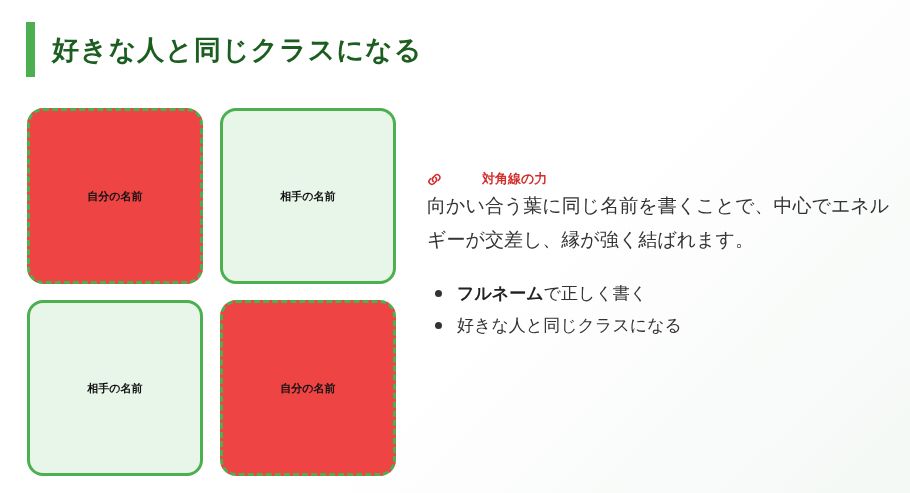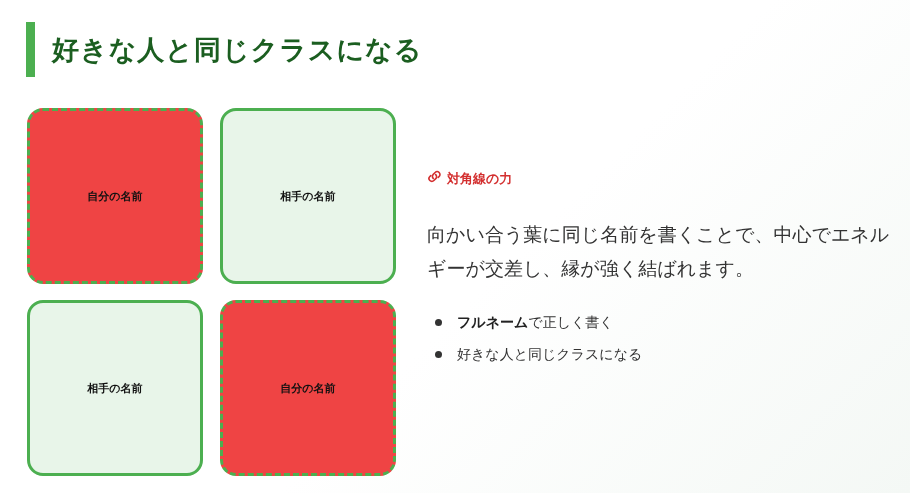--- a/index.html
+++ b/index.html
@@ -11,25 +11,25 @@
   .title-wrap { position:absolute; left:26px; top:22px; height:55px; display:flex; align-items:center; }
   .accent-bar { width:9px; height:55px; background:#4caf50; }
   .title { margin-left:17px; font-size:27px; font-weight:bold; color:#1b5e20; letter-spacing:1px; white-space:nowrap; }
 
   .grid { position:absolute; left:27px; top:108px; display:grid; grid-template-columns:176px 176px; grid-template-rows:176px 176px; column-gap:17px; row-gap:16px; }
   .box { box-sizing:border-box; border-radius:16px; display:flex; align-items:center; justify-content:center; font-size:11px; font-weight:bold; color:#111; }
   .box.self { border:3px dashed #4caf50; background:#ef4444; }
   .box.partner { border:3px solid #4caf50; background:#e8f5e9;align-items:center; }
 
   .right { position:absolute; left:427px; top:170px; width:470px; }
-  .tag { display:flex; color:#d32f2f; font-size:13px; font-weight:bold; }
+  .tag { display:flex; align-items:center; color:#d32f2f; font-size:13px; font-weight:bold;gap:35px; }
   .tag svg { margin-right:5px; }
-  .desc { margin-top:29px; font-size:19px; line-height:34px; color:#333; }
+  .desc { font-size:19px; line-height:34px; color:#333; }
   .bullets { list-style:none; margin:21px 0 0 0; padding:0; }
-  .bullets li { position:relative; padding-left:30px; font-size:14px; line-height:32px; color:#333; }
+  .bullets li { position:relative; padding-left:30px; font-size:17px; line-height:32px; color:#333; }
   .bullets li::before { content:""; position:absolute; left:8px; top:13px; width:7px; height:7px; border-radius:50%; background:#333; }
   .bullets b { font-weight:bold; color:#222; }
 </style>
 </head>
 <body>
 
 <div class="title-wrap">
   <div class="accent-bar"></div>
   <div class="title">好きな人と同じクラスになる</div>
 </div>

